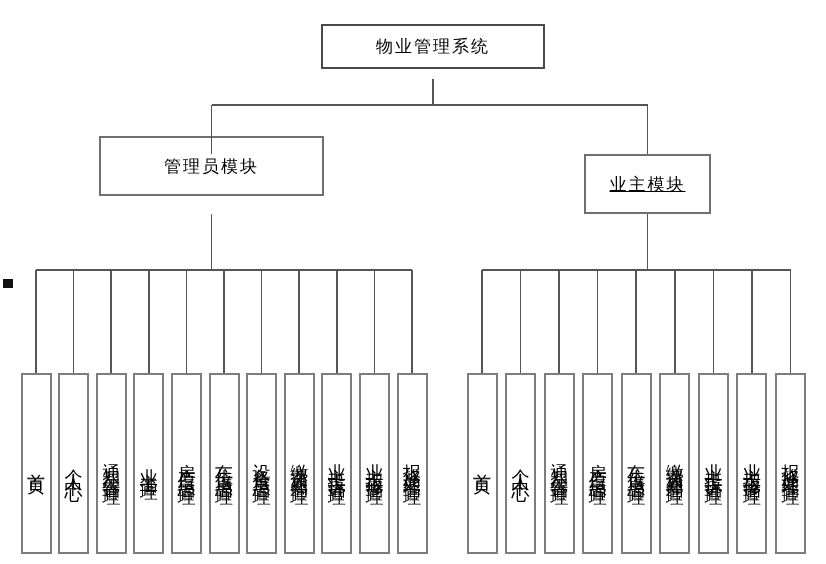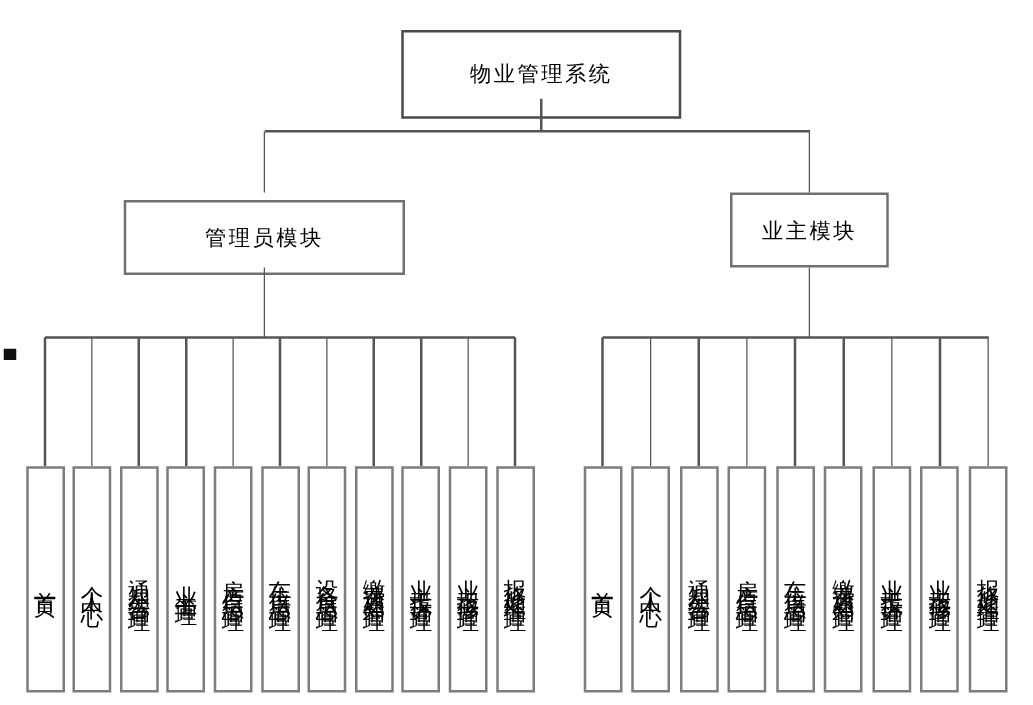--- a/index.html
+++ b/index.html
@@ -43,25 +43,25 @@
     font-size: 16px;
     color: rgba(170,174,180,0.85);
     text-shadow: 0 0 2px #ffffff;
     white-space: nowrap;
   }
 </style>
 </head>
 <body>
 
 <div class="canvas">
-  <div class="box root" id="root-box" style="left:321px; top:24px; width:224px; height:71px;font-family:Liberation Serif, serif;">物业管理系统</div>
+  <div class="box root" id="root-box" style="left:321px; top:24px; width:224px; height:45px;font-family:Liberation Serif, serif;">物业管理系统</div>
 
-  <div class="box branch" id="branch-0" style="left:99px; top:160px; width:225px; height:60px;">管理员模块</div>
+  <div class="box branch" id="branch-0" style="left:99px; top:136px; width:225px; height:60px;">管理员模块</div>
 
-  <div class="box branch" id="branch-1" style="left:584px; top:154px; width:127px; height:60px;">业主模块</div>
+  <div class="box branch" id="branch-1" style="left:584px; top:154px; width:127px; height:60px;text-decoration:underline;">业主模块</div>
 
   <div id="connectors">
       <div class="line" style="left: 432.2px; top: 79px; width: 1.6px; height: 26px;"></div>
       <div class="line" style="left: 211.5px; top: 104.2px; width: 436px; height: 1.6px;"></div>
       <div class="line" style="left: 210.7px; top: 105px; width: 1.6px; height: 49px;"></div>
       <div class="line" style="left: 646.7px; top: 105px; width: 1.6px; height: 49px;"></div>
       <div class="line" style="left: 210.7px; top: 214px; width: 1.6px; height: 56px;"></div>
       <div class="line" style="left: 36px; top: 269.2px; width: 376px; height: 1.6px;"></div>
       <div class="line" style="left: 35.2px; top: 270px; width: 1.6px; height: 103px;"></div>
       <div class="line" style="left: 72.8px; top: 270px; width: 1.6px; height: 103px;"></div>

